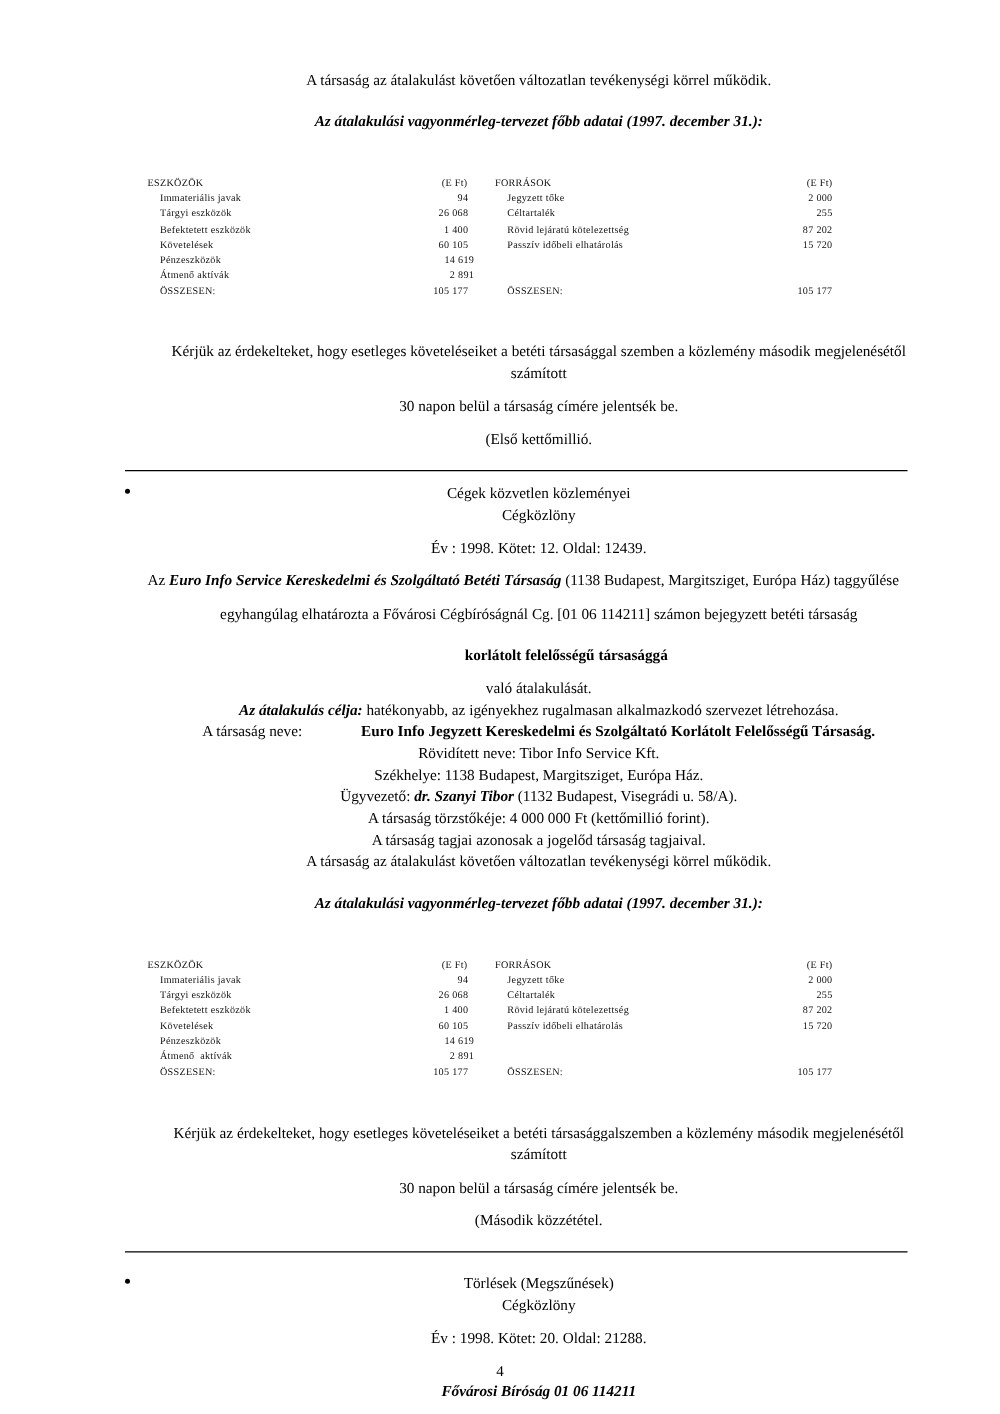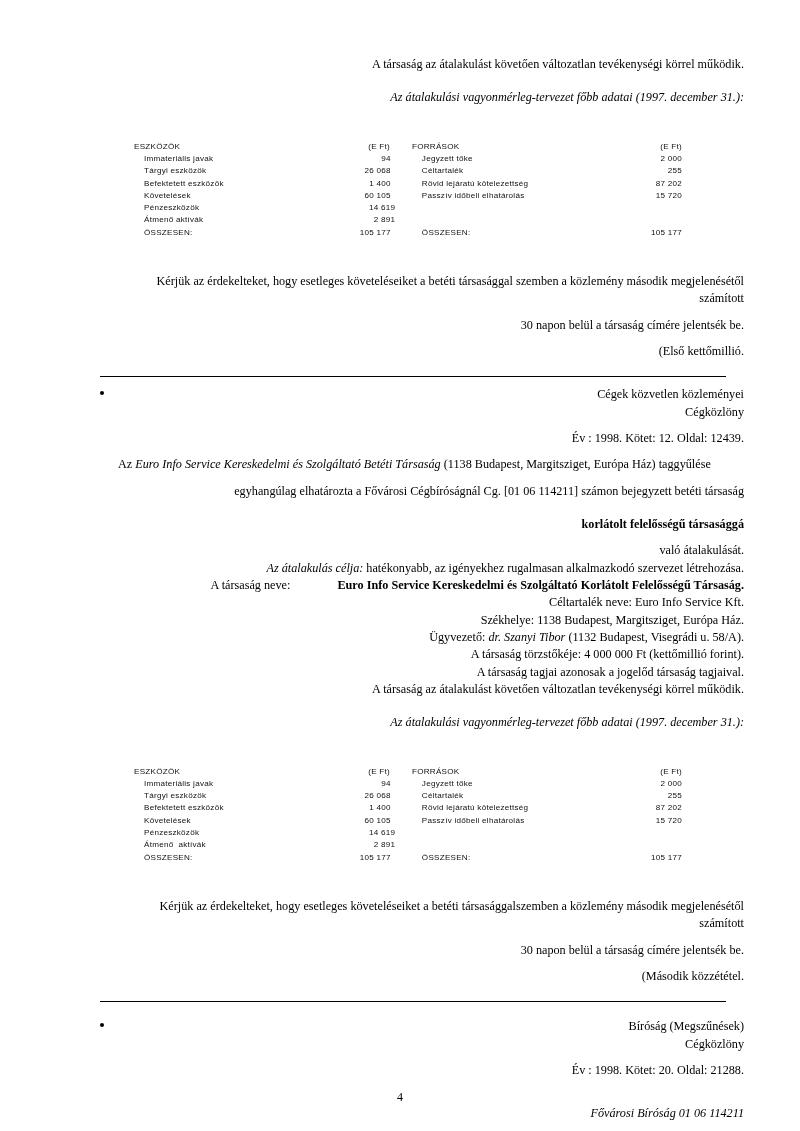--- a/index.html
+++ b/index.html
@@ -19,38 +19,38 @@
     position: relative;
     width: 800px;
     height: 1131px;
     box-sizing: border-box;
     padding: 56px 56px 40px 118px;
   }
   .para {
     font-size: 12.2px;
     line-height: 1.42;
     margin: 0 0 0 0;
-    text-align: right;
+    text-align: center;
   }
   .gap-sm { height: 9px; }
   .gap-md { height: 16px; }
   .gap-lg { height: 26px; }
   .gap-xl { height: 34px; }
-  .italic { font-style: italic; }
+  .italic { font-style: italic; font-weight: bold; }
   .bold { font-weight: bold; padding-left: 44px; }
 
   
   .fin-table {
-    font-family: Liberation Sans, sans-serif;
+    font-family: Liberation Serif, serif;
     font-size: 8.1px;
     line-height: 1.52;
     letter-spacing: 0.25px;
     color: #111;
     width: 548px;
-    margin-left: 16px;
+    margin-left: 0px;
   }
   .fin-row {
     display: flex;
     width: 100%;
   }
   .col-a { width: 180px; white-space: pre; }
   .col-b { width: 76px; text-align: right; white-space: pre; }
   .spacer { width: 22px; }
   .col-c { width: 200px; white-space: pre; }
   .col-d { width: 70px; text-align: right; white-space: pre; }
@@ -184,23 +184,23 @@
     <div class="gap-sm"></div>
     <p class="para">egyhangúlag elhatározta a Fővárosi Cégbíróságnál Cg. [01 06 114211] számon bejegyzett betéti társaság</p>
     <div class="gap-md"></div>
     <p class="para bold">korlátolt felelősségű társasággá</p>
     <div class="gap-sm"></div>
     <p class="para">való átalakulását.</p>
     <p class="para">
       <span class="italic">Az átalakulás célja:</span><span> hatékonyabb, az igényekhez rugalmasan alkalmazkodó szervezet létrehozása.</span>
     </p>
     <p class="para">
-      <span>A társaság neve: </span><span class="bold">Euro Info Service Kereskedelmi és Szolgáltató Korlátolt Felelősségű Társaság.</span>
-    </p>
-    <p class="para">Céltartalék neve: Euro Info Service Kft.</p>
+      <span>A társaság neve: </span><span class="bold">Euro Info Jegyzett Kereskedelmi és Szolgáltató Korlátolt Felelősségű Társaság.</span>
+    </p>
+    <p class="para">Rövidített neve: Tibor Info Service Kft.</p>
     <p class="para">Székhelye: 1138 Budapest, Margitsziget, Európa Ház.</p>
     <p class="para">
       <span>Ügyvezető: </span><span class="italic">dr. Szanyi Tibor</span><span> (1132 Budapest, Visegrádi u. 58/A).</span>
     </p>
     <p class="para">A társaság törzstőkéje: 4 000 000 Ft (kettőmillió forint).</p>
     <p class="para">A társaság tagjai azonosak a jogelőd társaság tagjaival.</p>
     <p class="para">A társaság az átalakulást követően változatlan tevékenységi körrel működik.</p>
     <div class="gap-md"></div>
     <p class="para italic">Az átalakulási vagyonmérleg-tervezet főbb adatai (1997. december 31.):</p>
   </div>
@@ -273,21 +273,21 @@
   <p class="para">30 napon belül a társaság címére jelentsék be.</p>
   <div class="gap-sm"></div>
   <p class="para">(Második közzététel.</p>
 
   <div class="gap-md"></div>
   <hr class="rule">
   <div class="gap-md"></div>
 
   <div class="bullet-item">
     <span class="bullet-dot"></span>
-    <p class="para">Bíróság (Megszűnések)</p>
+    <p class="para">Törlések (Megszűnések)</p>
     <p class="para">Cégközlöny</p>
     <div class="gap-sm"></div>
     <p class="para">Év : 1998. Kötet: 20. Oldal: 21288.</p>
     <div class="gap-lg"></div>
     <p class="para italic">Fővárosi Bíróság 01 06 114211</p>
 
   </div>
 
   <div class="page-number">4</div>
 </div>

